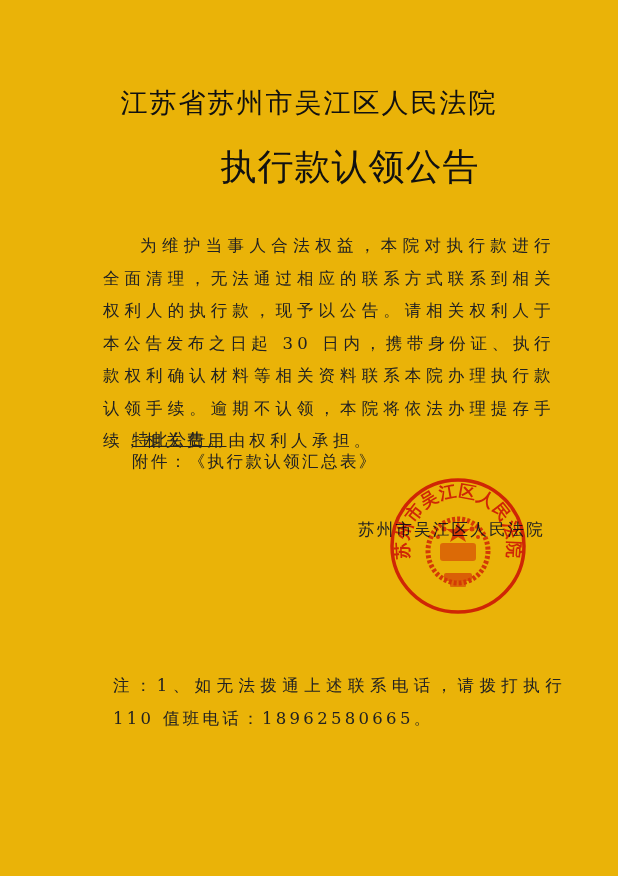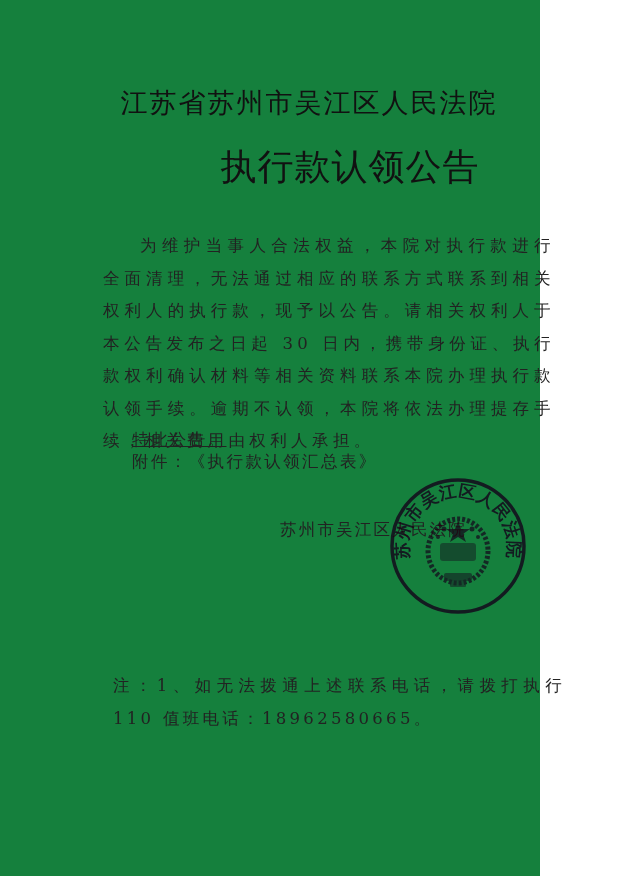--- a/index.html
+++ b/index.html
@@ -11,23 +11,23 @@
       width: 618px;
       height: 876px;
       position: relative;
       overflow: hidden;
       font-family: "DejaVu Serif", "Liberation Serif", serif;
       color: #1a1a1a;
     }
     .page {
       position: absolute;
       left: 0; top: 0;
-      width: 540px;
+      width: 618px;
       height: 876px;
-      background: #15803d;
+      background: #eab308;
     }
     .title-court {
       position: absolute;
       left: 0;
       top: 86px;
       width: 618px;
       text-align: center;
       font-size: 27px;
       letter-spacing: 2px;
       line-height: 34px;

